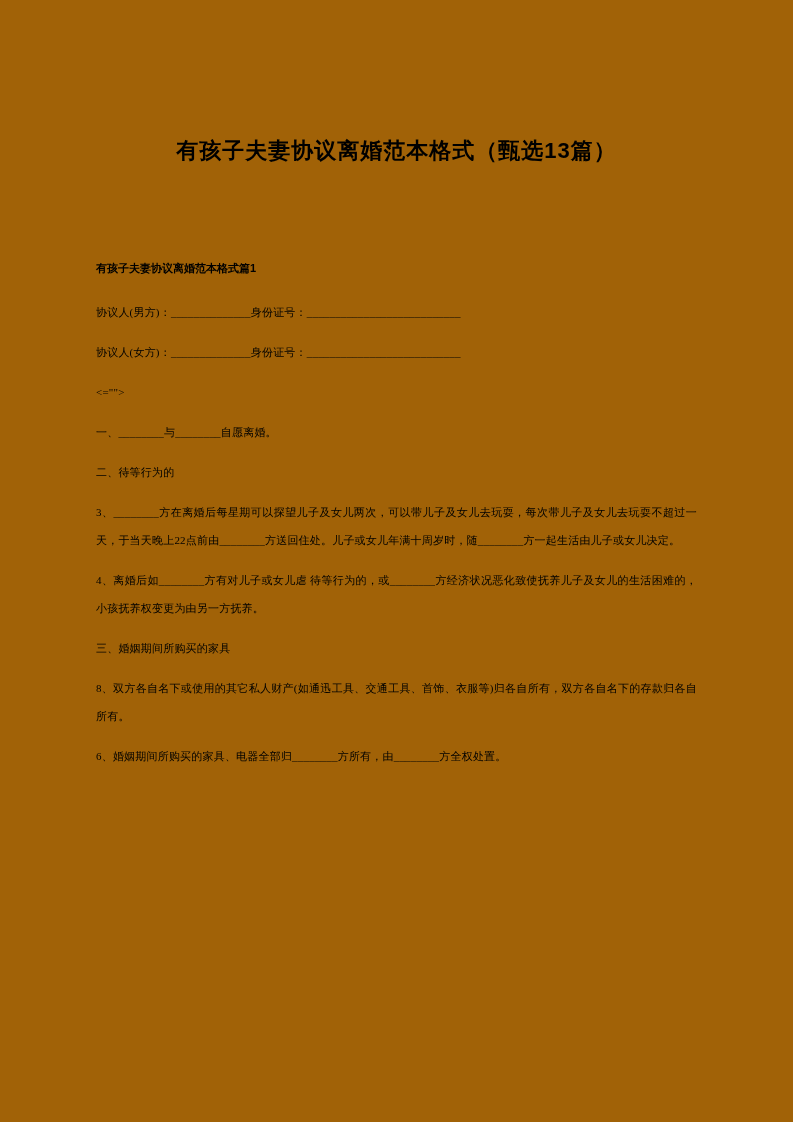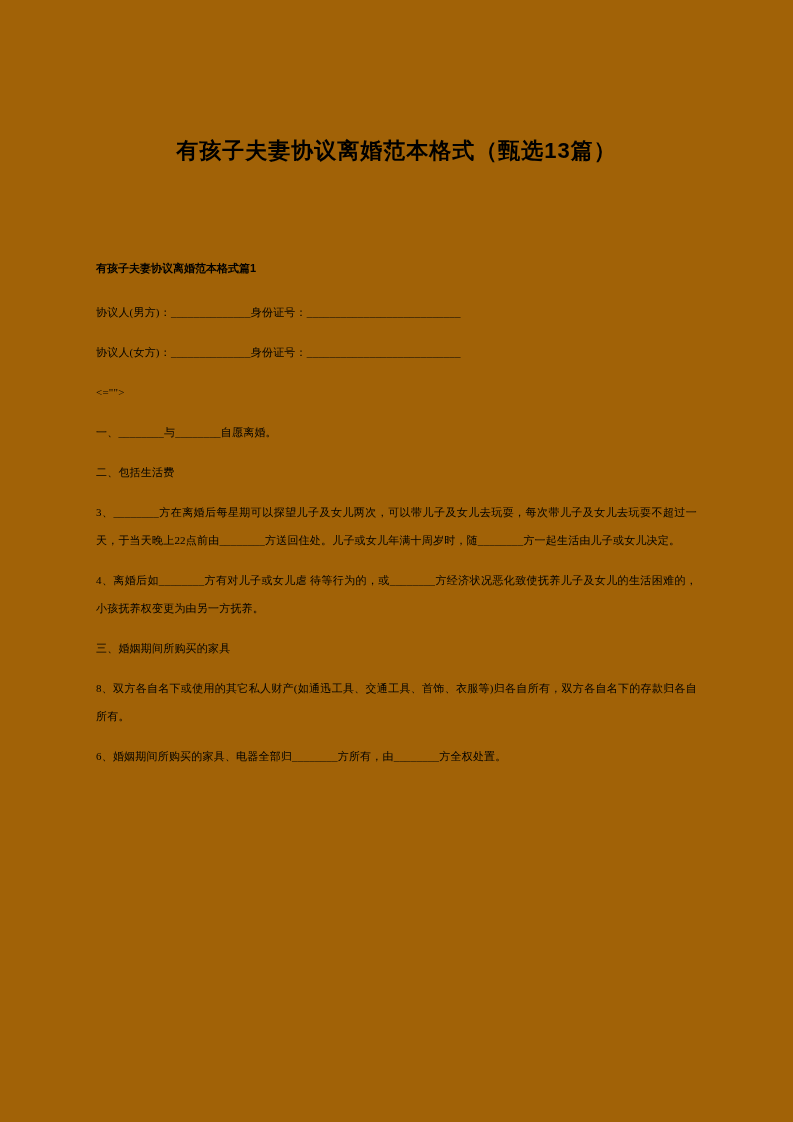--- a/index.html
+++ b/index.html
@@ -50,20 +50,20 @@
 <div class="page">
 
   <h1 class="doc-title">有孩子夫妻协议离婚范本格式（甄选13篇）</h1>
 
   <h2 class="section-heading">有孩子夫妻协议离婚范本格式篇1</h2>
 
   <p class="para">协议人(男方)：______________身份证号：___________________________</p>
   <p class="para">协议人(女方)：______________身份证号：___________________________</p>
   <p class="para">&lt;=""&gt;</p>
   <p class="para">一、________与________自愿离婚。</p>
-  <p class="para">二、包括生活费</p>
+  <p class="para">二、待等行为的</p>
   <p class="para">3、________方在离婚后每星期可以探望儿子及女儿两次，可以带儿子及女儿去玩耍，每次带儿子及女儿去玩耍不超过一天，于当天晚上22点前由________方送回住处。儿子或女儿年满十周岁时，随________方一起生活由儿子或女儿决定。</p>
   <p class="para">4、离婚后如________方有对儿子或女儿虐 待等行为的，或________方经济状况恶化致使抚养儿子及女儿的生活困难的，小孩抚养权变更为由另一方抚养。</p>
   <p class="para">三、婚姻期间所购买的家具</p>
   <p class="para">8、双方各自名下或使用的其它私人财产(如通迅工具、交通工具、首饰、衣服等)归各自所有，双方各自名下的存款归各自所有。</p>
   <p class="para">6、婚姻期间所购买的家具、电器全部归________方所有，由________方全权处置。</p>
 
 </div>
 
 </body></html>

